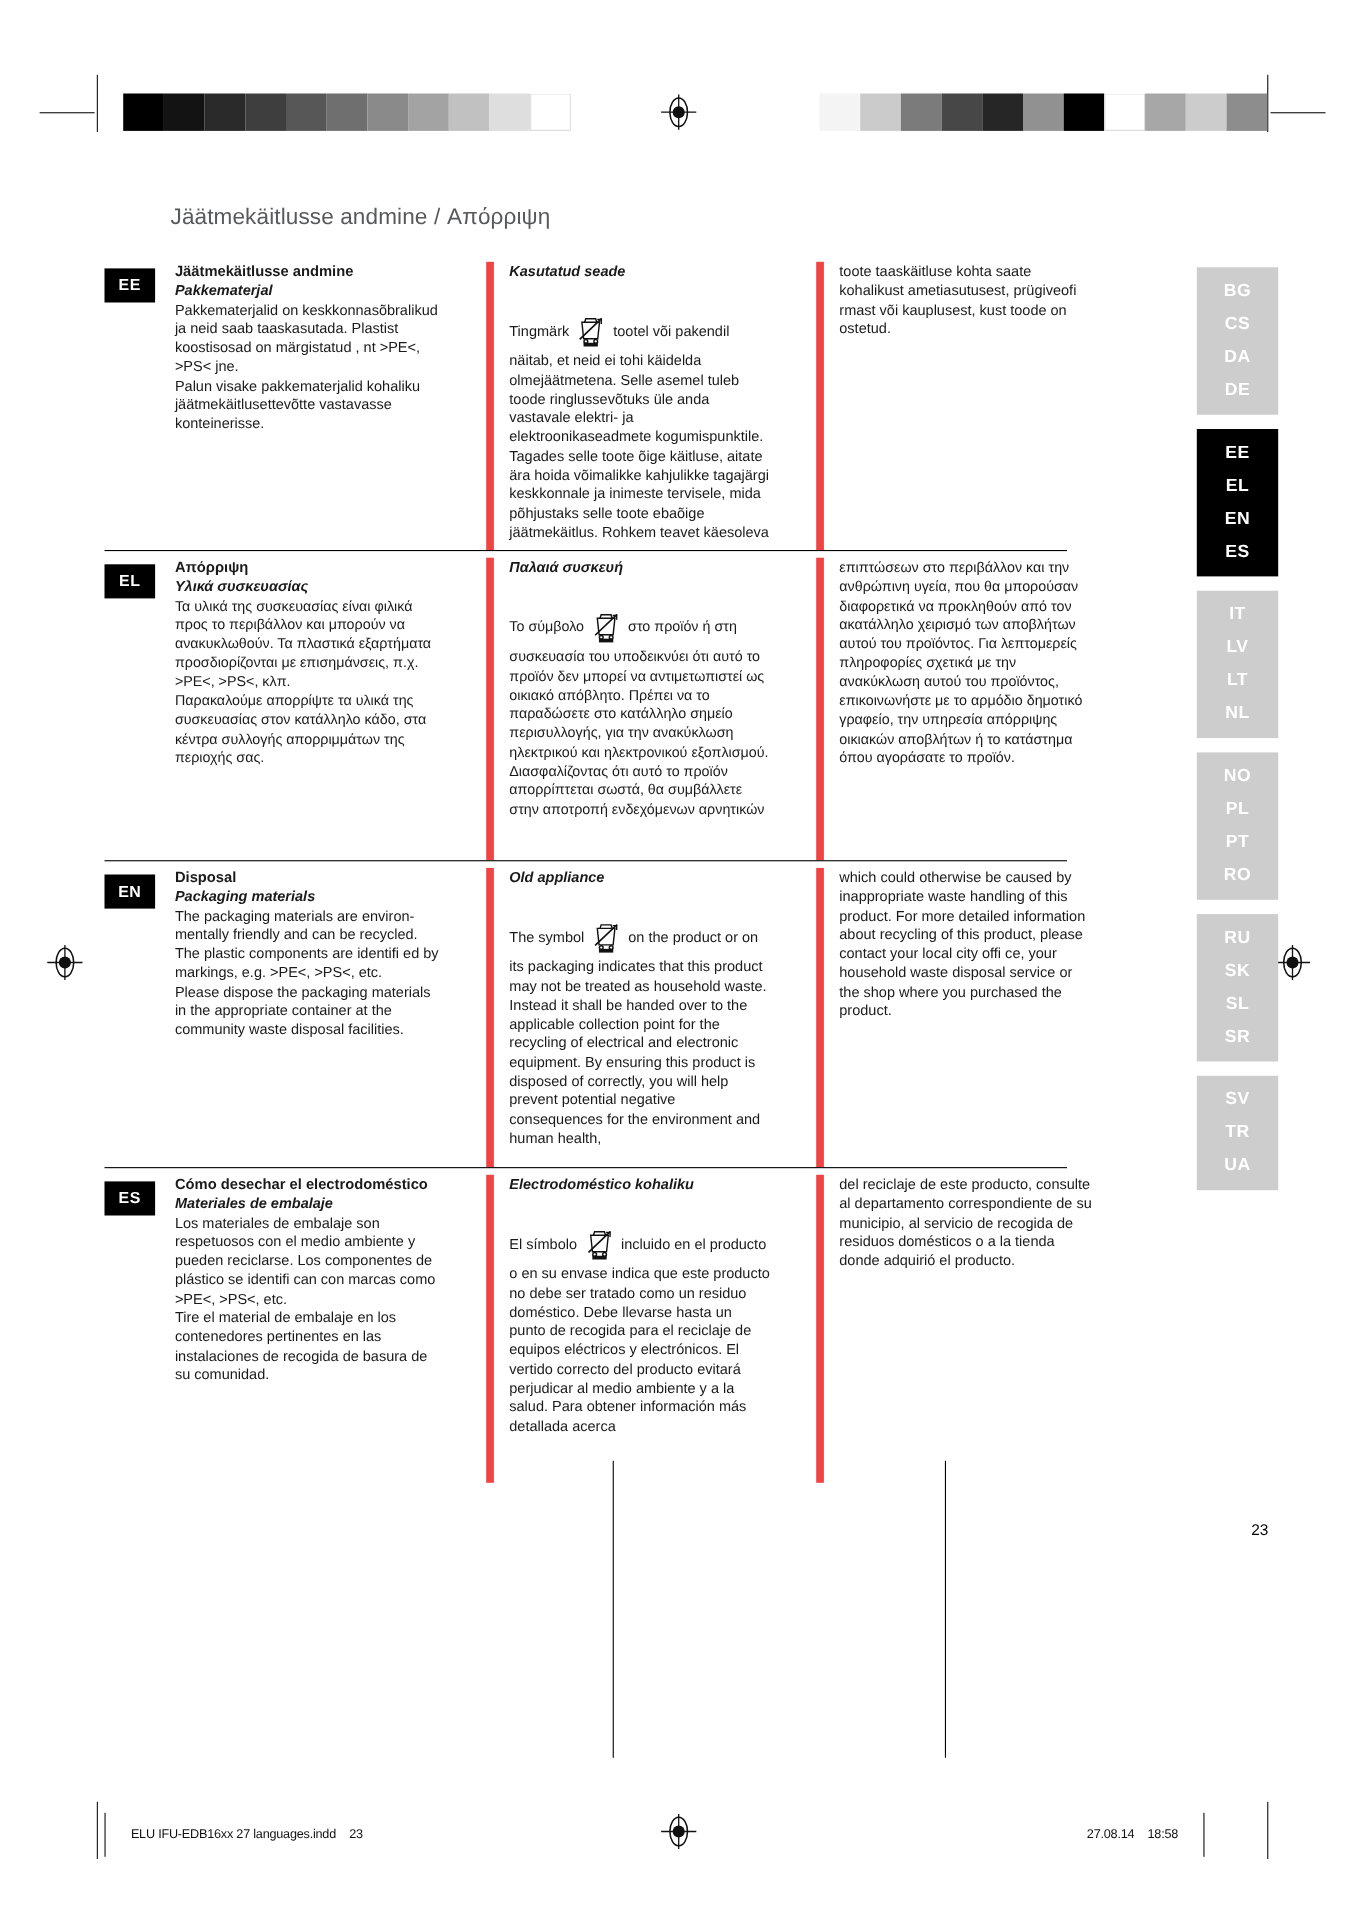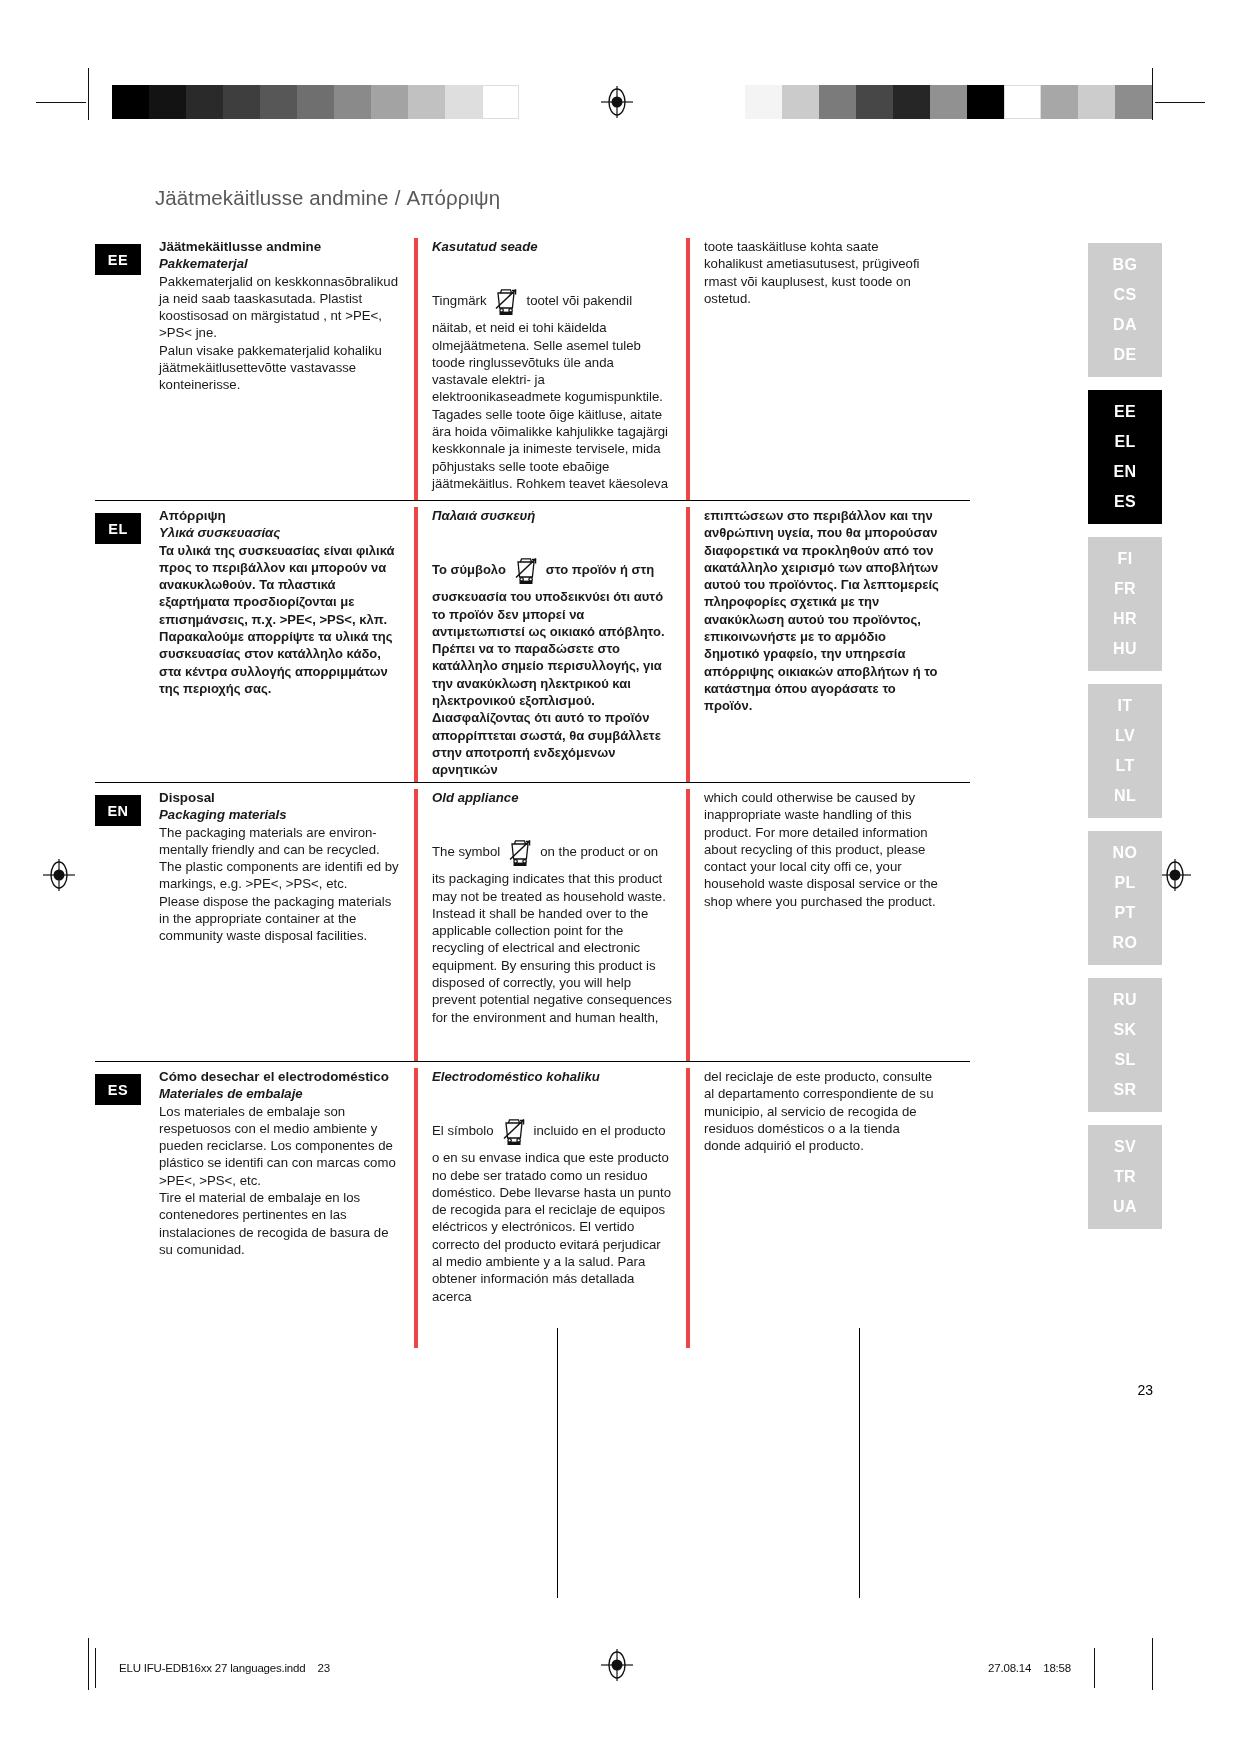--- a/index.html
+++ b/index.html
@@ -83,41 +83,42 @@
   .cols { display: flex; flex: 1; margin-left: 18px; }
 
   .col {
     font-size: 13.2px;
     line-height: 17.3px;
     width: 255px;
     padding-right: 14px;
     box-sizing: border-box;
   }
   .col.mid, .col.right {
-    border-left: 4px solid #ef4444;
+    border-left: 7px solid #ef4444;
     padding-left: 14px;
     width: 272px;
+    margin-left: 28px;
   }
   .col.right { width: 268px; }
 
   .col h4 {
     margin: 0;
     font-size: 13.4px;
     font-weight: 700;
     line-height: 17.3px;
   }
   .col h5 {
     margin: 0;
     font-size: 13.2px;
     font-weight: 700;
     font-style: italic;
     line-height: 17.3px;
   }
   .col p { margin: 0; }
-  .col .body-greek { font-size: 13px; font-weight: bold; }
+  .col .body-greek { font-size: 13px; }
 
   
   .sym-inline {
     display: inline-block;
     vertical-align: -14px;
     width: 34px;
     height: 34px;
     margin: 0 3px;
     position: relative;
     top: -3px;
@@ -386,26 +387,20 @@
       <div class="li">DA</div>
       <div class="li">DE</div>
     </div>
     <div class="lang-group active">
       <div class="li">EE</div>
       <div class="li">EL</div>
       <div class="li">EN</div>
       <div class="li">ES</div>
     </div>
     <div class="lang-group">
-      <div class="li">FI</div>
-      <div class="li">FR</div>
-      <div class="li">HR</div>
-      <div class="li">HU</div>
-    </div>
-    <div class="lang-group">
       <div class="li">IT</div>
       <div class="li">LV</div>
       <div class="li">LT</div>
       <div class="li">NL</div>
     </div>
     <div class="lang-group">
       <div class="li">NO</div>
       <div class="li">PL</div>
       <div class="li">PT</div>
       <div class="li">RO</div>

